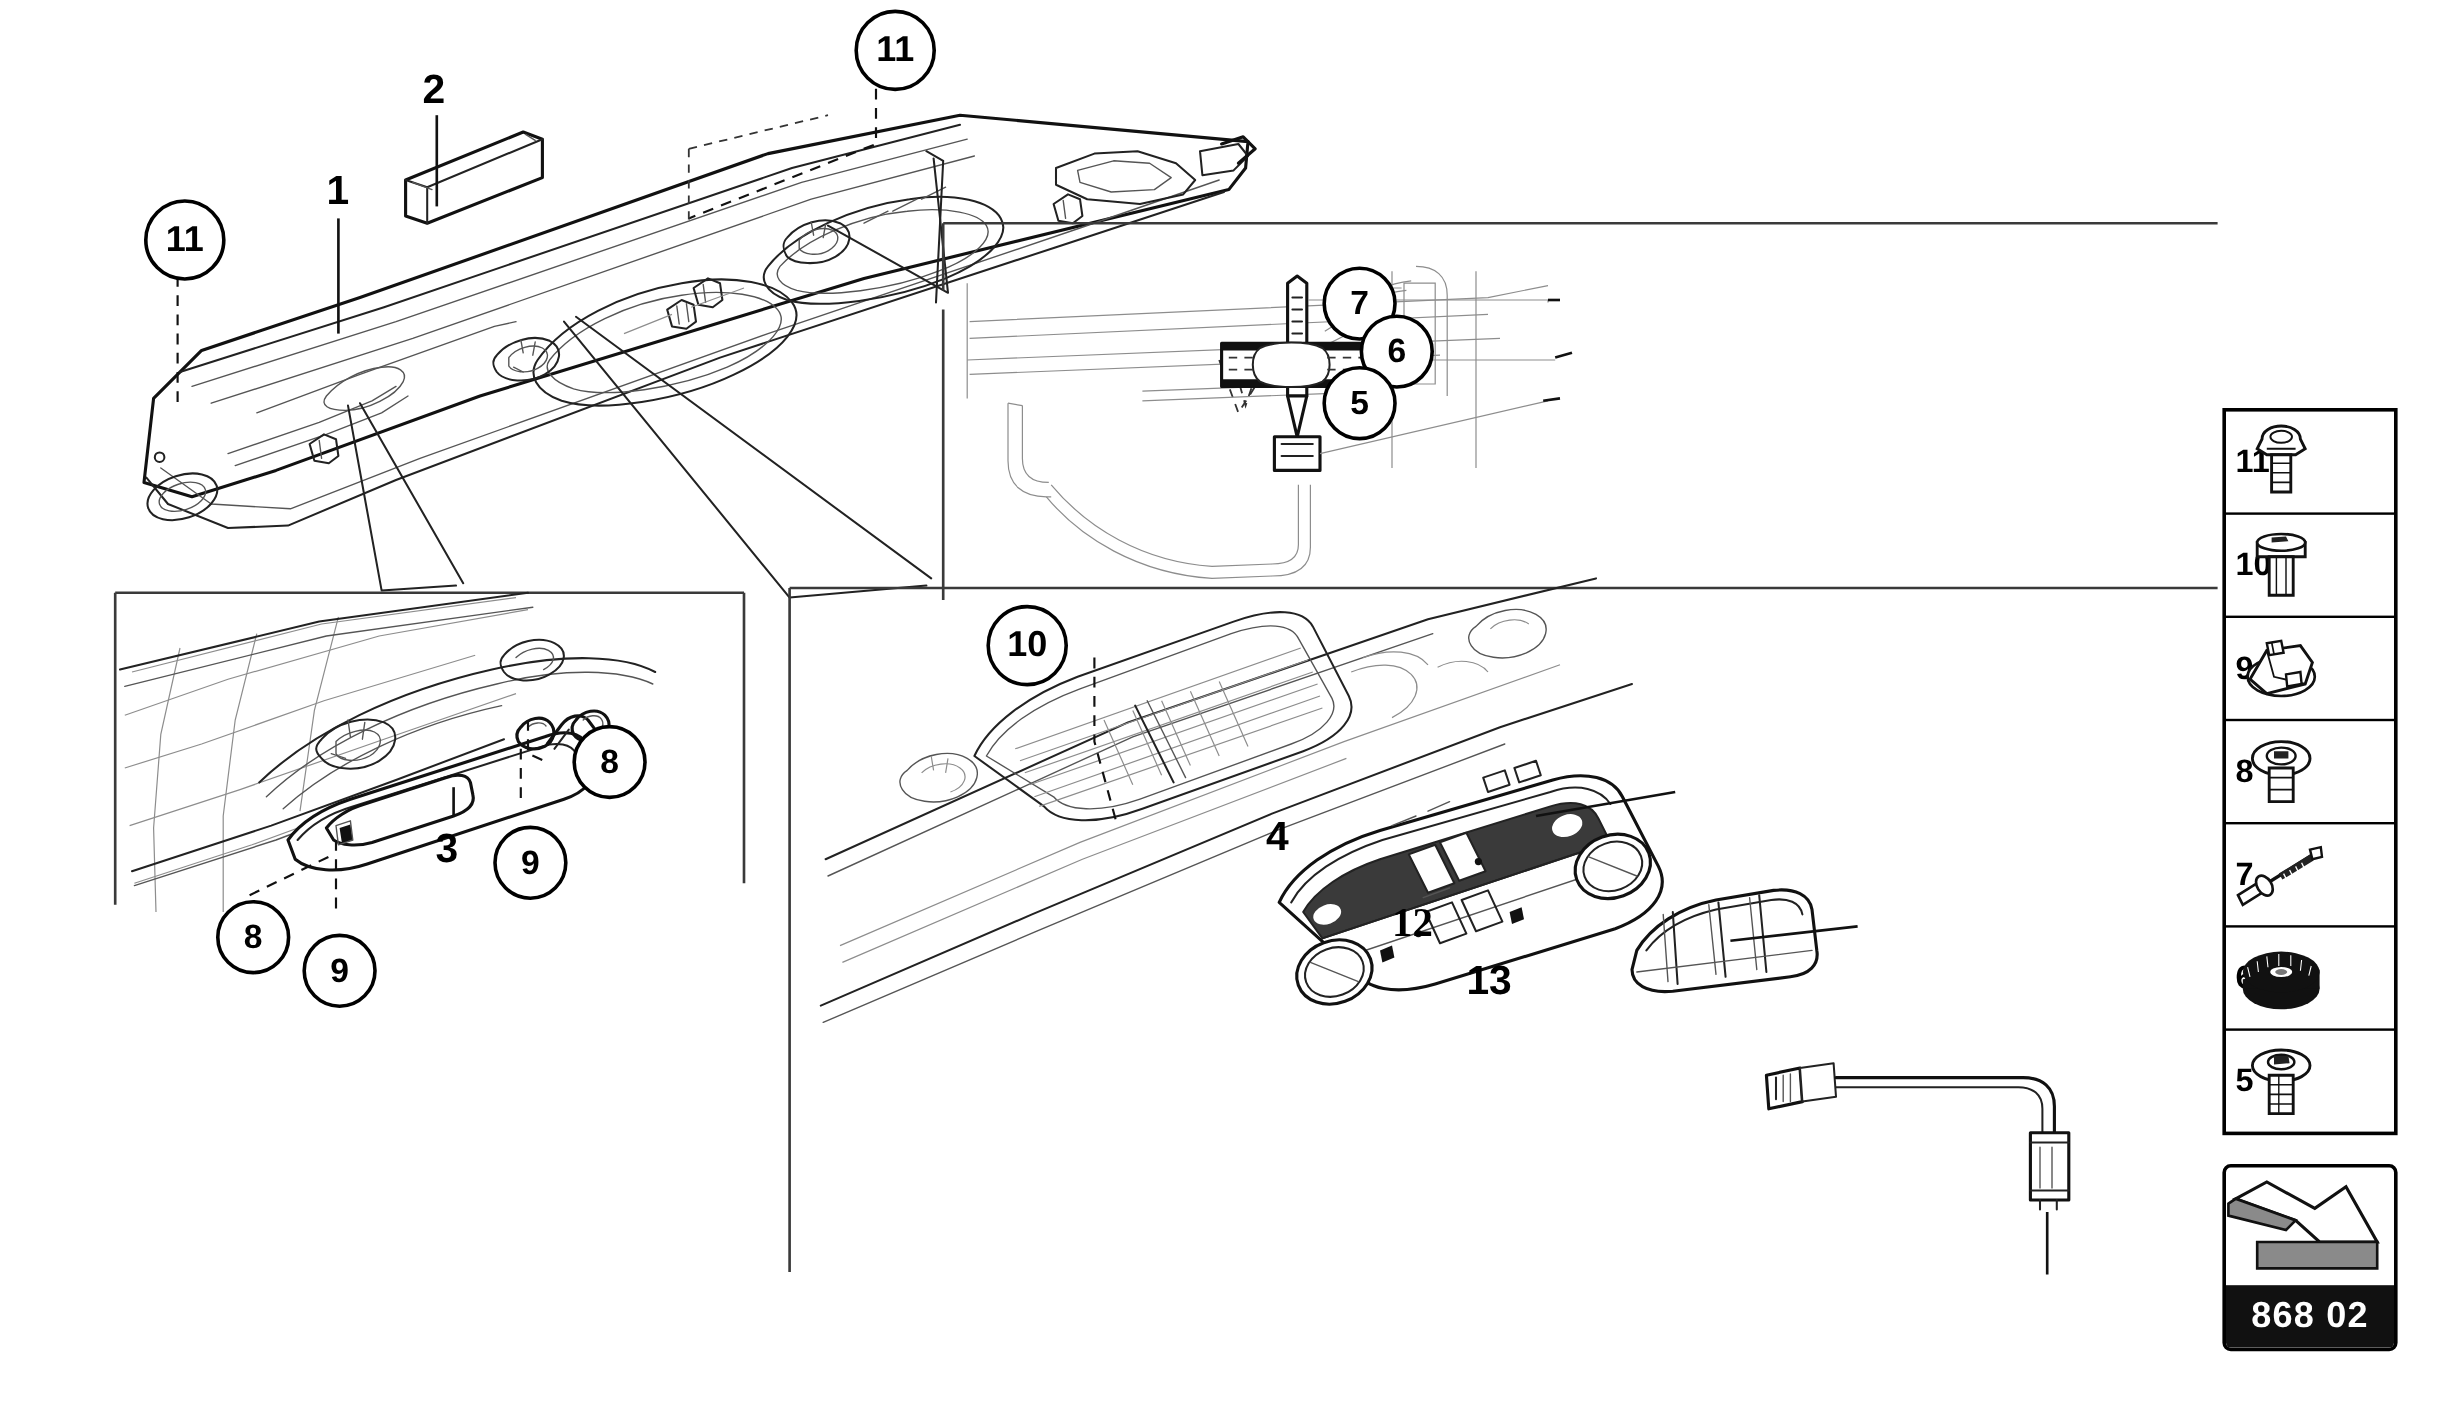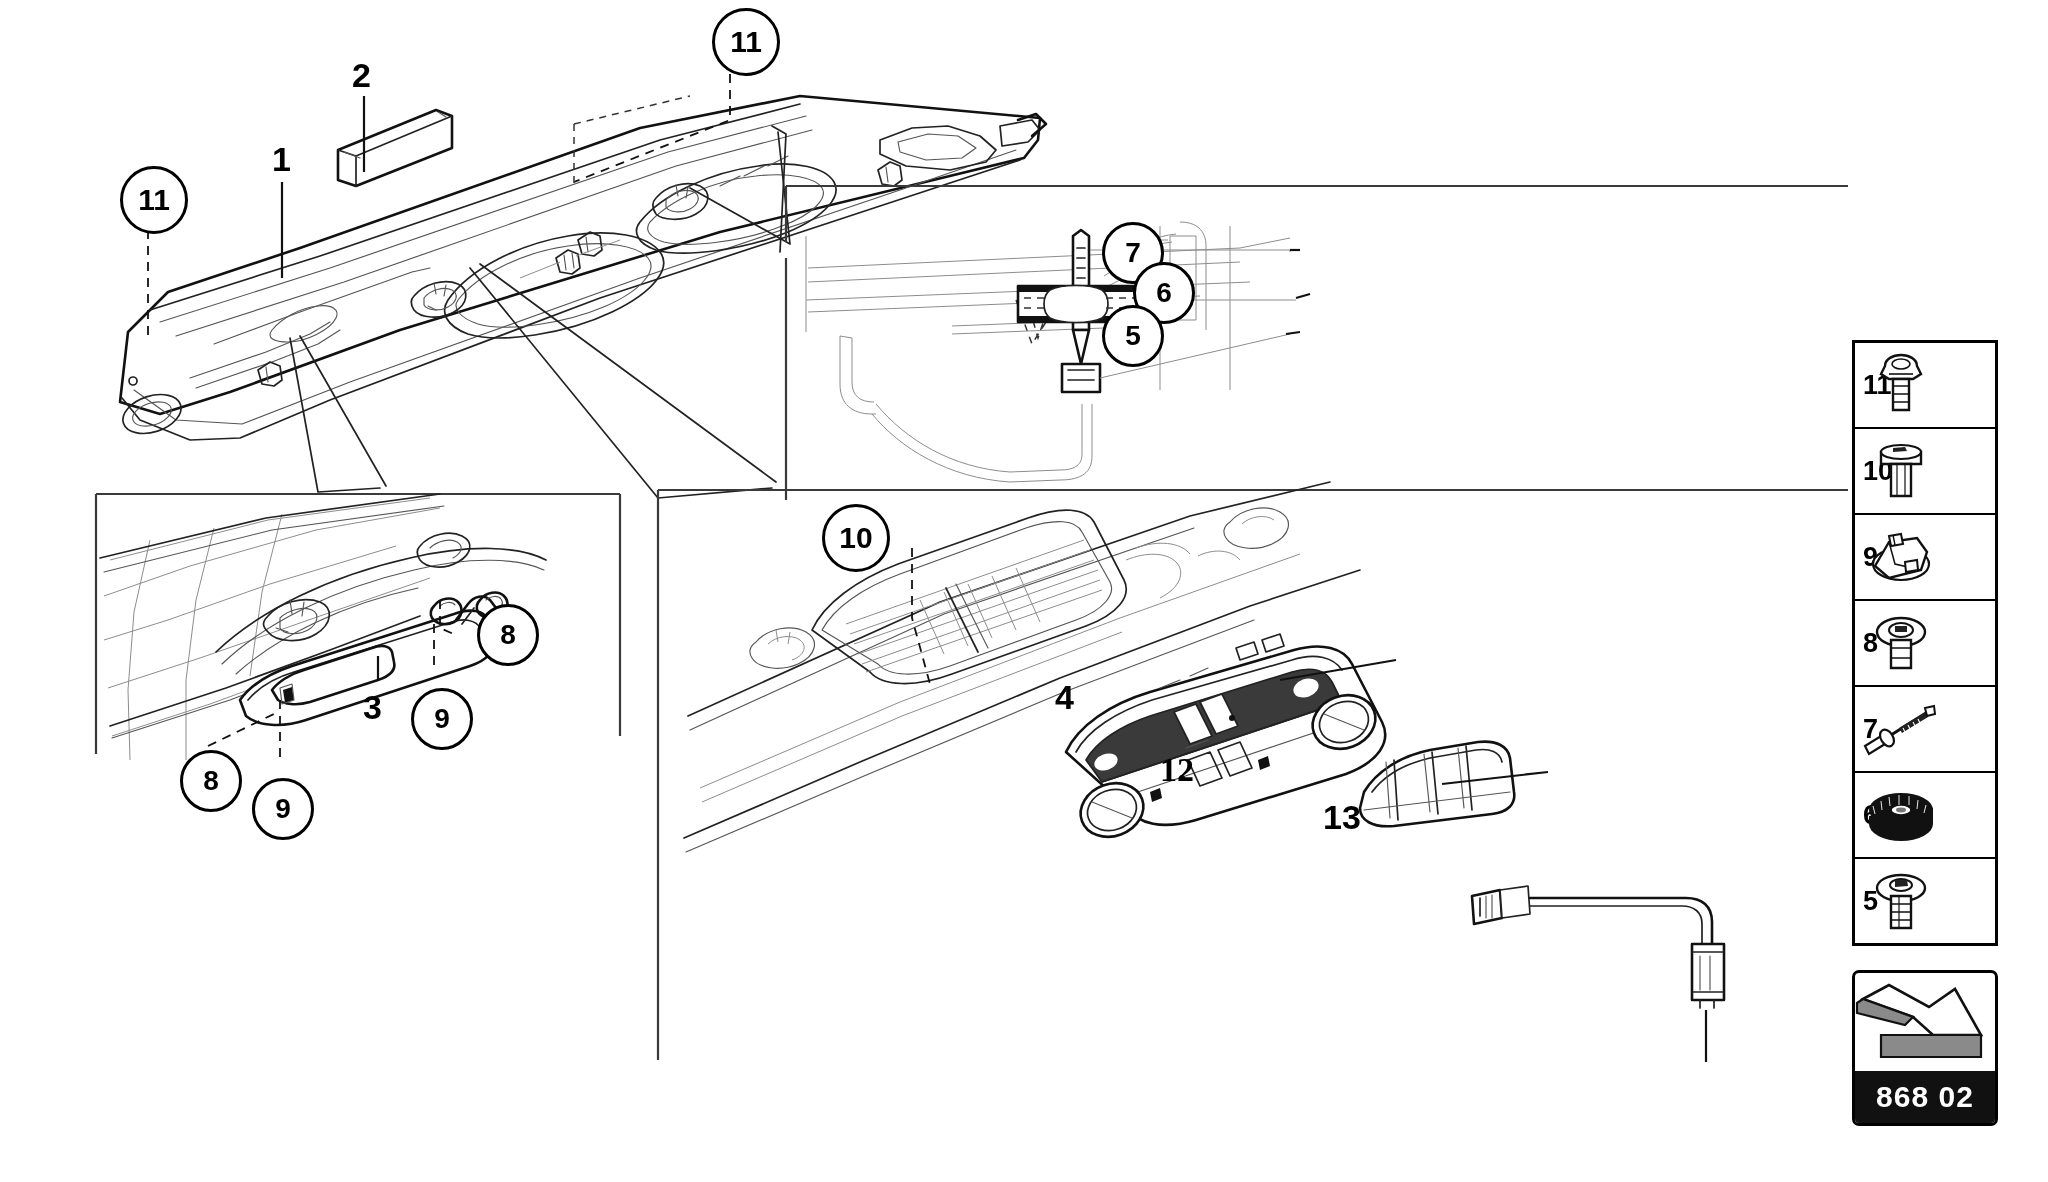--- a/index.html
+++ b/index.html
@@ -452,21 +452,21 @@
 <div class="numlbl" style="left:1160px;top:753px;font-family:Liberation Serif, serif;">12</div>
 
 <div class="balloon b-sm" style="left:180px;top:750px;">
   <span>8</span>
 </div>
 
 <div class="balloon b-sm" style="left:252px;top:778px;">
   <span>9</span>
 </div>
 
-<div class="numlbl" style="left:1323px;top:800px;">13</div>
+<div class="numlbl" style="left:1222px;top:800px;">13</div>
 
 <div class="keybox">
 
   <div class="keyrow">
     <span class="keynum">11</span>
     <svg class="keyart" viewBox="0 0 86 70">
       <path fill="#fff" stroke="#111" stroke-width="2.4" d="M30,16 C30,9 38,5 46,5 C54,5 62,9 62,16 L66,24 L58,29 L34,29 L26,24 Z"></path>
       <path fill="none" stroke="#111" stroke-width="1.6" d="M34,24 L58,24"></path>
       <path fill="#fff" stroke="#111" stroke-width="2.4" d="M38,29 L54,29 L54,60 L38,60 Z"></path>
       <path fill="none" stroke="#111" stroke-width="1.3" d="M38,36 L54,36 M38,44 L54,44 M38,52 L54,52"></path>

